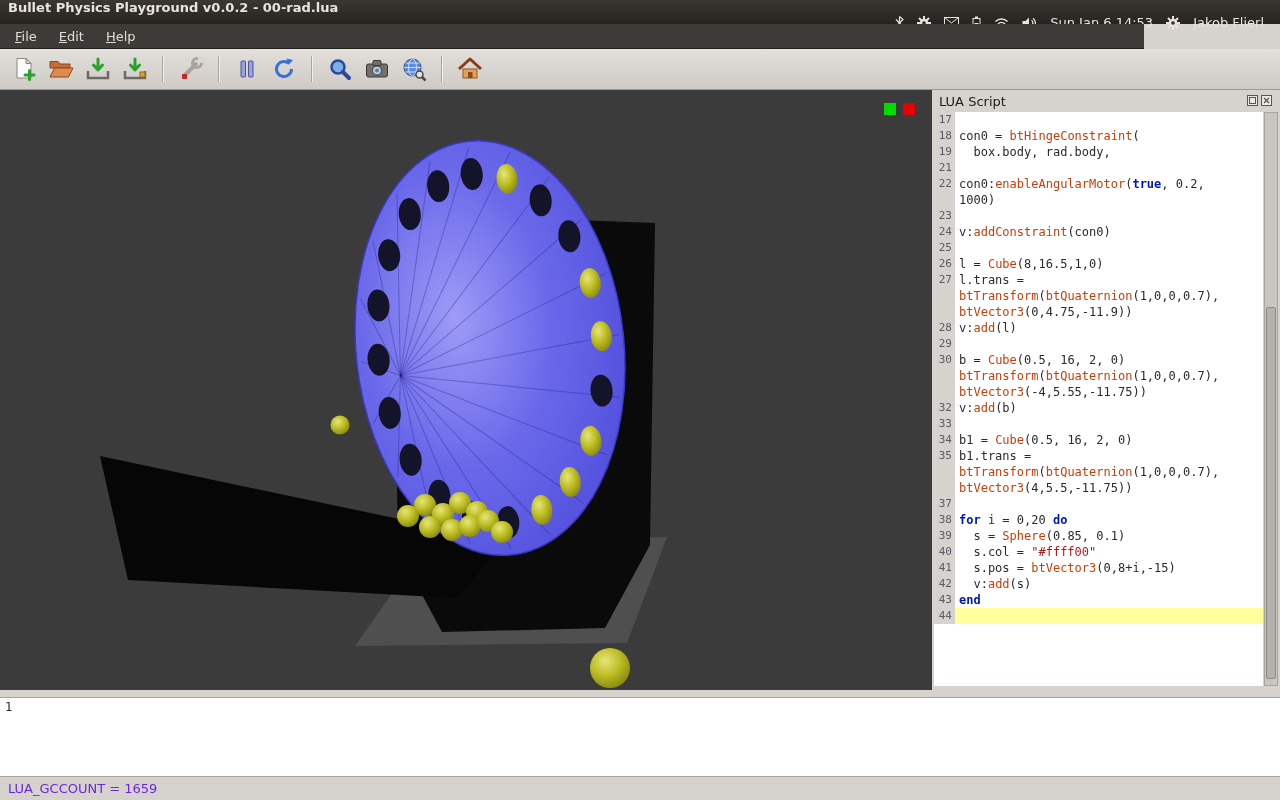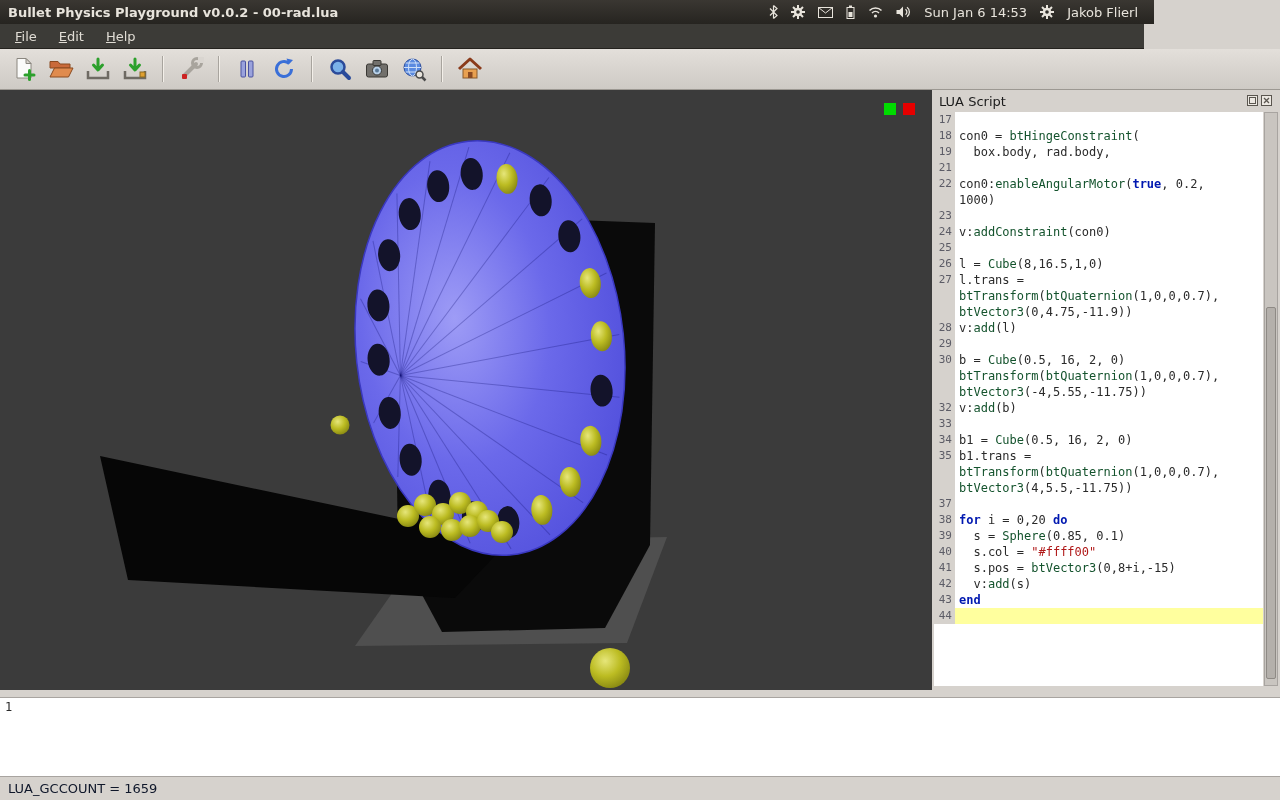--- a/index.html
+++ b/index.html
@@ -4,23 +4,23 @@
 <style>
   * { box-sizing: border-box; }
   html,body { margin:0; padding:0; }
   body {
     width:1280px; height:800px; position:relative; overflow:hidden;
     background:#d6d2cd; font-family:"DejaVu Sans", sans-serif;
   }
 
   
   .top-panel {
-    position:absolute; top:0; left:0; width:1154px; height:24px;
+    position:absolute; top:0; left:0; width:1280px; height:24px;
     background:linear-gradient(#3a3732,#262420);
-    color:#e8e4dc; display:flex; align-items:center;
+    color:#e8e4dc; display:flex; flex-direction:column;
   }
   .win-title { font-weight:bold; font-size:13px; padding-left:8px; white-space:nowrap; }
   .tray { margin-left:auto; display:flex; align-items:center; gap:13px; padding-right:16px; font-size:13px; }
   .tray svg { display:block; }
   .tray .txt { white-space:nowrap; }
 
   
   .menu-bar {
     position:absolute; top:24px; left:0; width:1144px; height:25px;
     background:#3c3b37; border-bottom:1px solid #24221e;
@@ -49,21 +49,21 @@
   .editor {
     position:absolute; top:22px; left:2px; right:17px; bottom:4px;
     background:#ffffff; overflow:hidden;
     font-family:"DejaVu Sans Mono", monospace; font-size:12px;
   }
   .crow { display:flex; height:16px; line-height:16px; white-space:pre; }
   .gut { flex:0 0 21px; width:21px; background:#d6d2cd; color:#5c5c66; text-align:right; padding-right:3px; font-size:11px; }
   .cl  { flex:1; padding-left:4px; color:#2a2a2a; overflow:hidden; }
   .crow.hl .cl { background:#ffff9e; }
   .t-p { color:#2a2a2a; }
-  .t-f { color:#14532d; }
+  .t-f { color:#c2410c; }
   .t-k { color:#0018b0; font-weight:bold; }
   .t-s { color:#b01818; }
   .vscroll {
     position:absolute; top:22px; right:2px; width:14px; bottom:4px;
     background:#c9c5c0; border:1px solid #a8a4a0;
   }
   .vthumb {
     position:absolute; left:1px; right:1px; top:34%; height:65%;
     background:#b4b0ab; border:1px solid #8e8a85; border-radius:2px;
   }
@@ -73,21 +73,21 @@
     position:absolute; top:697px; left:0; width:1280px; height:80px;
     background:#ffffff; border-top:1px solid #a8a4a0; border-bottom:1px solid #a8a4a0;
     font-family:"DejaVu Sans Mono", monospace; font-size:12px; color:#2a2a2a;
   }
   .console .gut2 { padding:2px 0 0 5px; }
 
   
   .status-bar {
     position:absolute; top:777px; left:0; width:1100px; height:23px;
     background:#d6d2cd; display:flex; align-items:center;
-    font-size:13px; color:#0f172a; padding-left:8px;
+    font-size:13px; color:#6d28d9; padding-left:8px;
   }
 </style>
 </head>
 <body>
 
 <div class="top-panel">
   <span class="win-title">Bullet Physics Playground v0.0.2 - 00-rad.lua</span>
   <div class="tray">
     <span>
       <svg width="9" height="14" viewBox="0 0 9 14">

